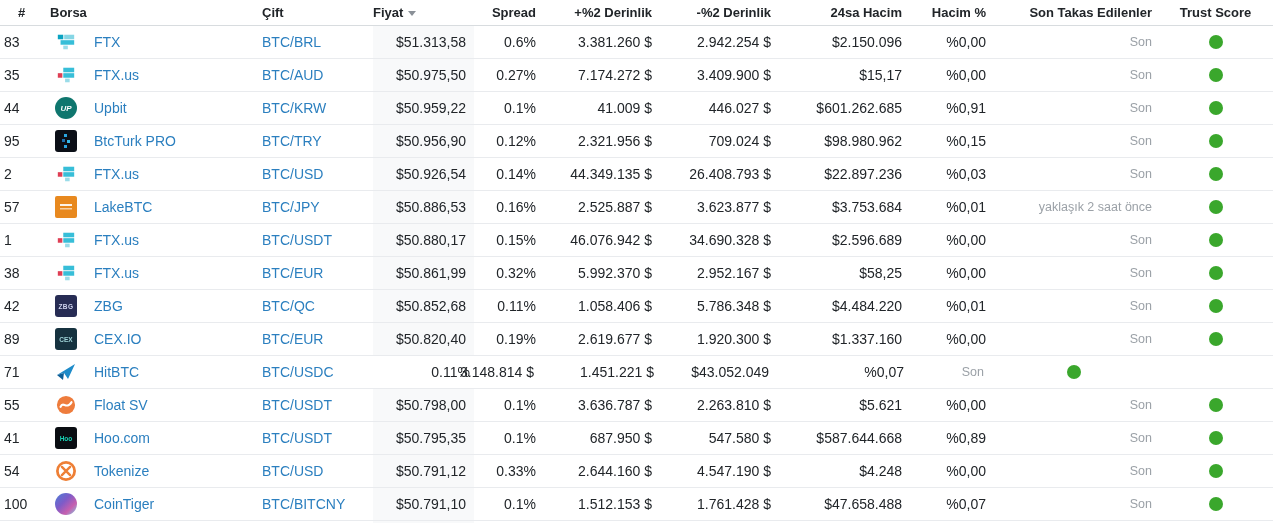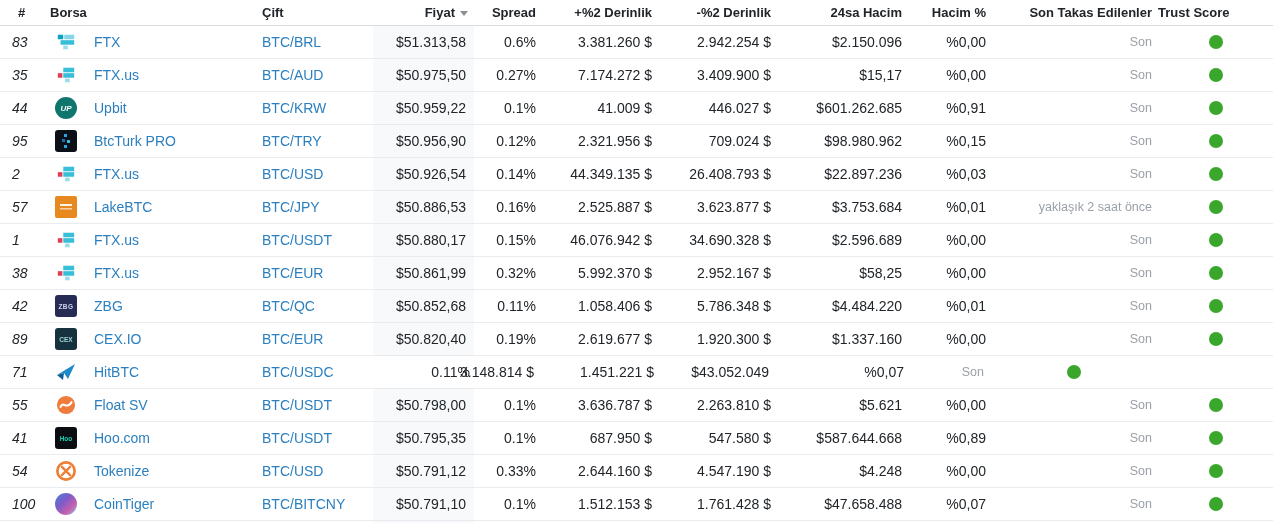--- a/index.html
+++ b/index.html
@@ -25,21 +25,21 @@
   .row {
     height: 33px;
     font-size: 14px;
     border-bottom: 1px solid #e9ebee;
   }
   .cell { white-space: nowrap; height: 100%; display: flex; align-items: center; }
   .left  { justify-content: flex-start; }
   .right { justify-content: flex-end; text-align: right; }
   .center{ justify-content: center; }
 
-  .rank-cell { padding-left: 12px; font-style: italic; }
+  .rank-cell { padding-left: 4px; }
   .rank-h    { padding-left: 18px; }
   .exch-cell { padding-left: 10px; gap: 17px; }
   .exch-h    { padding-left: 5px; }
   .price-cell{ background: var(--pricebg); padding-right: 8px; }
   .price-h   { padding-right: 6px; }
   .pr4 { padding-right: 4px; }
   .pr6 { padding-right: 6px; }
 
   a.lnk { color: var(--link); text-decoration: none; cursor: pointer; }
   .muted { color: var(--muted); font-size: 12.5px; }
@@ -64,28 +64,28 @@
 </style>
 </head>
 <body style="--link: #2b7fbf; --pricebg: #f8f9fa; --muted: #9ba1a7;">
 
 <div class="table">
 
   <div class="grid-row hrow">
     <div class="hcell rank-h">#</div>
     <div class="hcell exch-h">Borsa</div>
     <div class="hcell">Çift</div>
-    <div class="hcell price-h" style="text-align:right"><span>Fiyat</span><span class="sort-caret"></span></div>
+    <div class="hcell price-h" style=""><span>Fiyat</span><span class="sort-caret"></span></div>
     <div class="hcell pr4" style="text-align:right">Spread</div>
     <div class="hcell pr6" style="text-align:right">+%2 Derinlik</div>
     <div class="hcell pr4" style="text-align:right">-%2 Derinlik</div>
     <div class="hcell pr6" style="text-align:right">24sa Hacim</div>
     <div class="hcell pr4" style="text-align:right">Hacim %</div>
     <div class="hcell pr6" style="text-align:right">Son Takas Edilenler</div>
-    <div class="hcell" style="text-align:left">Trust Score</div>
+    <div class="hcell" style="text-align:center">Trust Score</div>
   </div>
 
   <div id="tbody">
       <div class="grid-row row">
     <div class="cell left rank-cell">83</div>
     <div class="cell left exch-cell">
       <span class="xicon">
             <svg width="20" height="20" viewBox="0 0 22 22">
               <rect x="2" y="3" width="6" height="5" fill="#0aa3c2"></rect>
               <rect x="9" y="3" width="11" height="5" fill="#86d6e5"></rect>

